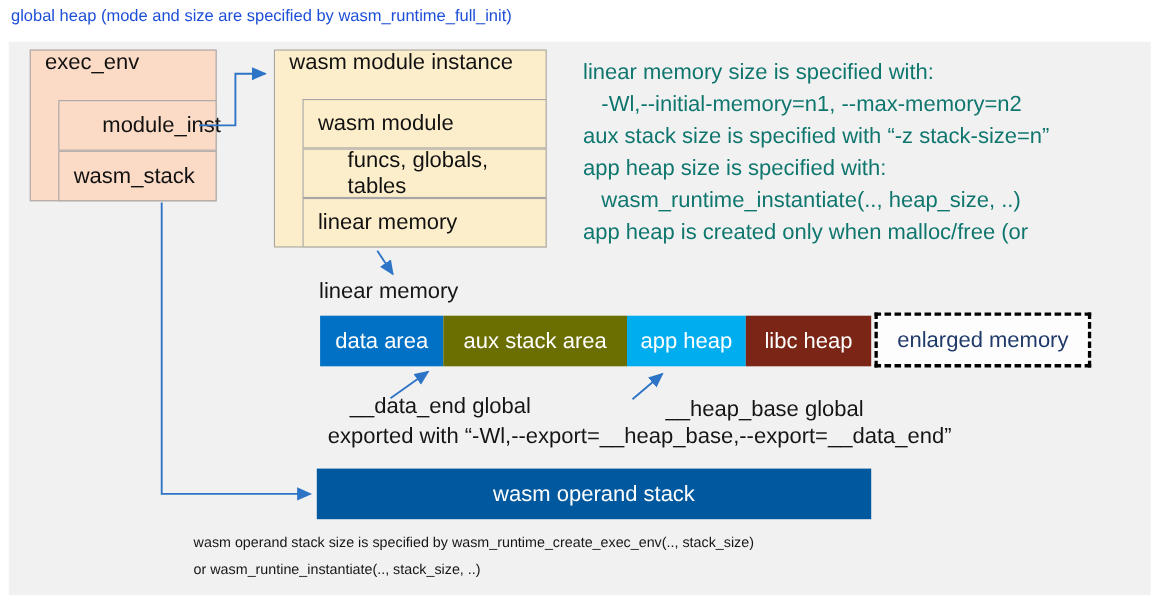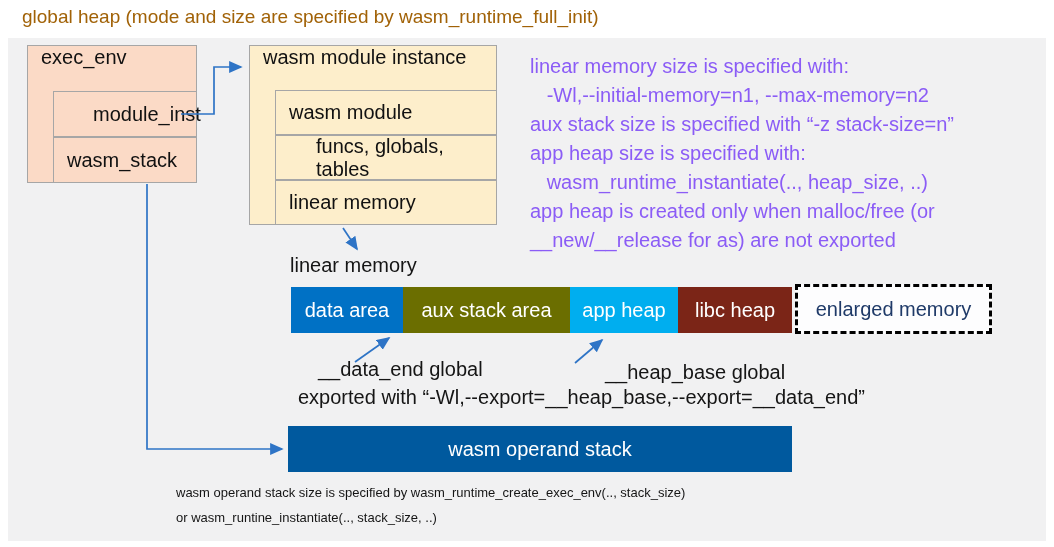--- a/index.html
+++ b/index.html
@@ -1,33 +1,33 @@
 <!DOCTYPE html>
 <html><head>
 <meta charset="utf-8">
 <style>
   html,body{margin:0;padding:0;background:#fff;}
   .canvas{
     position:relative;width:1054px;height:547px;background:#fff;
     font-family:"Liberation Sans", sans-serif;color:#111;overflow:hidden;
   }
   .abs{position:absolute;}
-  .title{left:22px;top:6px;font-size:19px;color:#a16207;}
+  .title{left:10px;top:6px;font-size:15px;color:#1d4ed8;}
   .panel{left:8px;top:38px;width:1038px;height:503px;}
   
   .box{border:1px solid #a6a6a6;box-sizing:border-box;font-size:20px;}
   .box .hdr{display:block;padding:0 0 0 13px;height:36px;box-sizing:border-box;}
   .row{border:1px solid #a6a6a6;box-sizing:border-box;font-size:20px;
        display:flex;align-items:center;padding-left:13px;}
   
   .seg{top:287px;height:46px;display:flex;align-items:center;justify-content:center;
        color:#fff;font-size:20px;white-space:nowrap;}
   .enlarged{border:3px dashed #000;box-sizing:border-box;background:#fdfdfe;
        display:flex;align-items:center;justify-content:center;font-size:20px;}
-  .note{font-size:20px;line-height:29px;white-space:pre;color:#8b5cf6;}
+  .note{font-size:20px;line-height:29px;white-space:pre;color:#0f766e;}
   .note-sm{font-size:13px;line-height:25px;white-space:pre;color:#151515;}
   .lbl{font-size:20px;color:#151515;white-space:nowrap;}
   .bigbar{display:flex;align-items:center;justify-content:center;color:#fff;font-size:20px;}
   svg.overlay{position:absolute;left:0;top:0;width:1054px;height:547px;pointer-events:none;}
 </style>
 </head>
 <body>
 
 <div class="canvas">
 
@@ -58,21 +58,20 @@
     <span>linear memory</span>
   </div>
 
   <div class="abs" style="left:530px;top:52px;">
     <div class="note">linear memory size is specified with:</div>
     <div class="note">   -Wl,--initial-memory=n1, --max-memory=n2</div>
     <div class="note">aux stack size is specified with “-z stack-size=n”</div>
     <div class="note">app heap size is specified with:</div>
     <div class="note">   wasm_runtime_instantiate(.., heap_size, ..)</div>
     <div class="note">app heap is created only when malloc/free (or</div>
-    <div class="note">__new/__release for as) are not exported</div>
   </div>
 
   <div class="abs lbl" style="left:290px;top:254px;">linear memory</div>
 
   <div class="abs seg" style="left: 291px; width: 112px; background: rgb(0, 113, 197); text-align: center;">
     <span>data area</span>
   </div>
   <div class="abs seg" style="left: 403px; width: 167px; background: rgb(107, 110, 0);">
     <span>aux stack area</span>
   </div>

